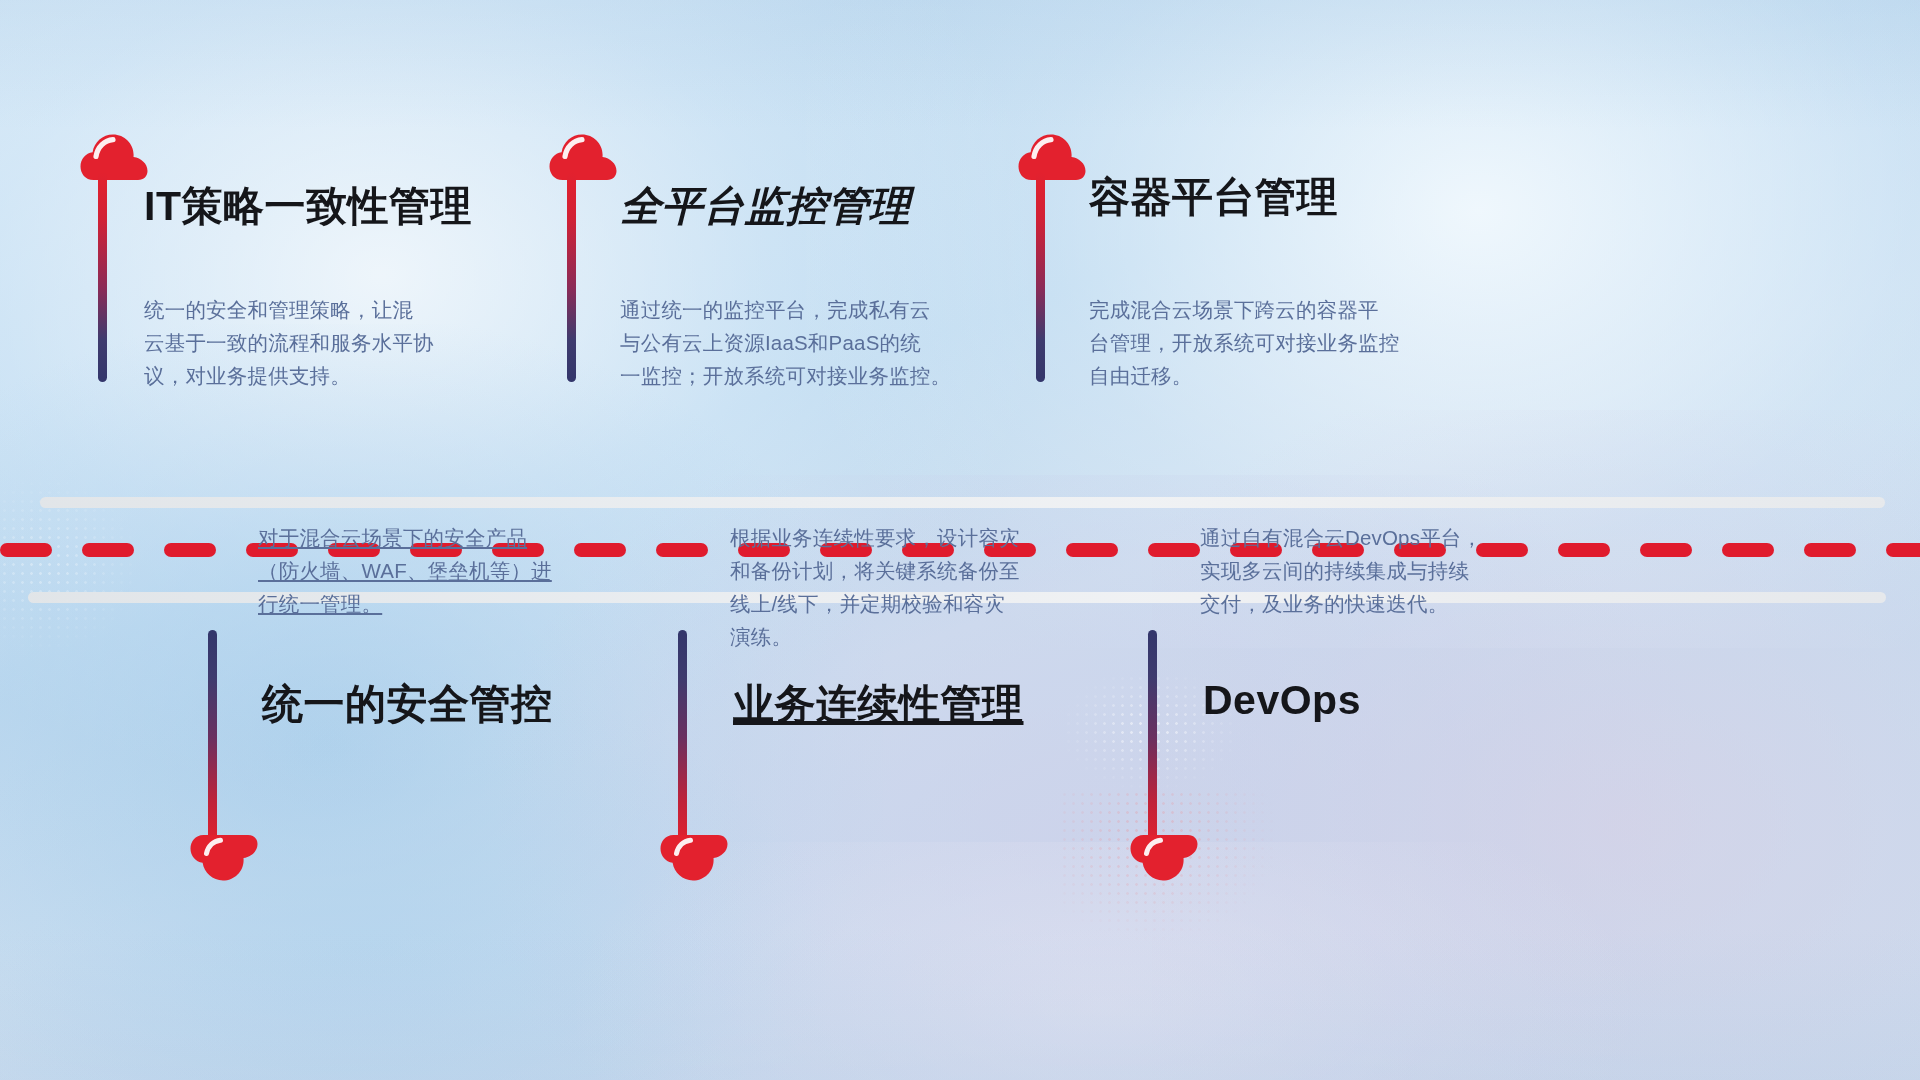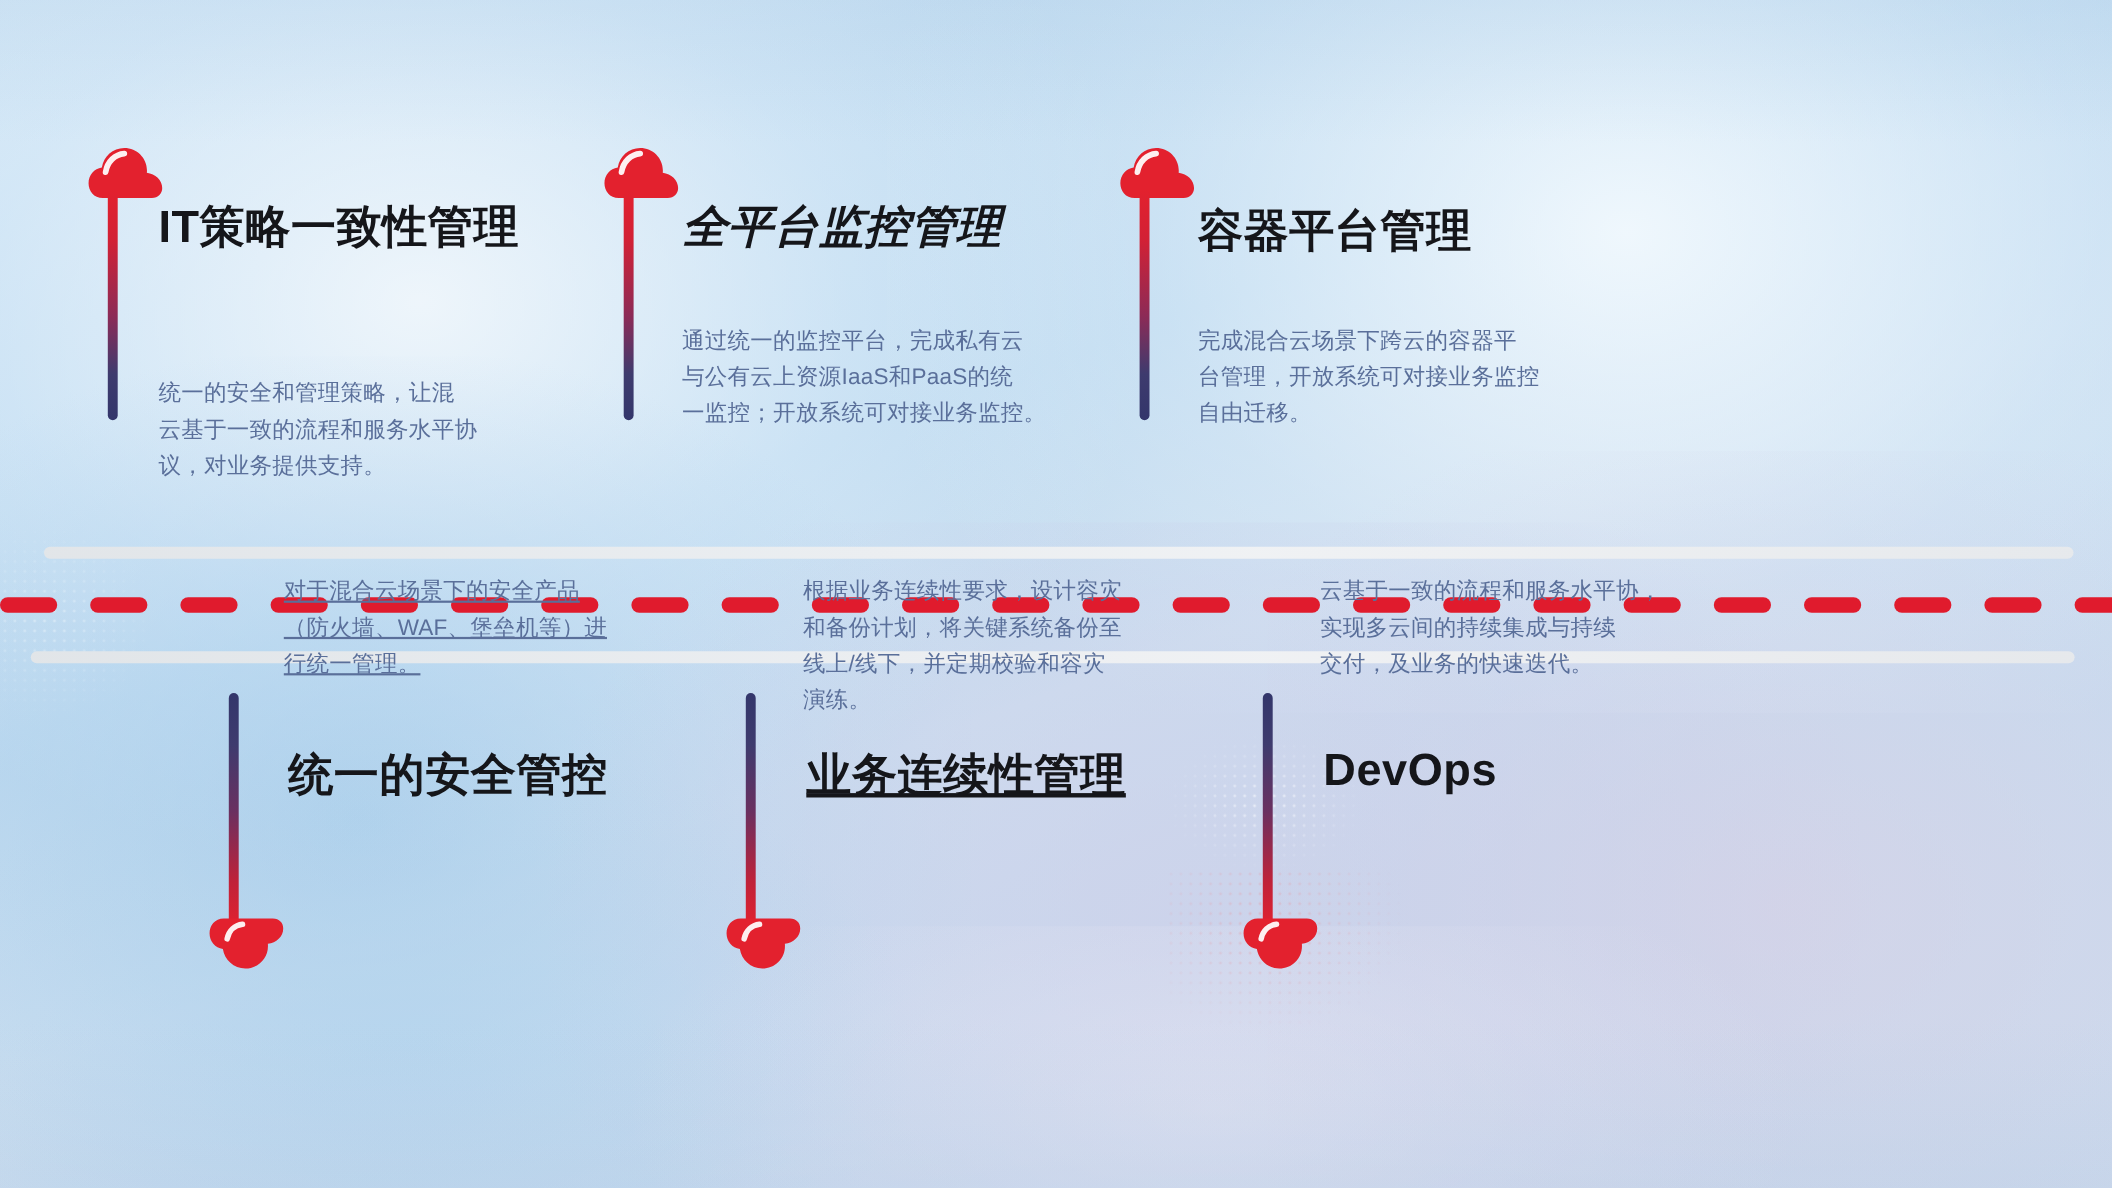--- a/index.html
+++ b/index.html
@@ -131,21 +131,21 @@
 
 <div class="col">
   <div class="cloud" style="left:80px; top:130px;">
     <svg viewBox="0 0 68 52" width="68" height="52" aria-hidden="true">
       <path d="M13.5 50 C5.2 50 0.5 43.5 0.5 36.5 C0.5 29.0 5.6 23.2 12.6 22.2 C14.2 12.2 22.6 4.5 33.0 4.5 C44.4 4.5 53.6 13.6 53.6 24.8 C53.6 25.6 53.6 26.3 53.5 27.0 C61.2 28.1 67.5 33.6 67.5 41.0 C67.5 46.0 63.9 50 58.0 50 Z" fill="#E3212E"></path>
       <path d="M16.0 26.5 C17.5 16.9 24.7 10.2 33.0 9.6" stroke="#ffffff" stroke-width="5.2" stroke-linecap="round" fill="none" opacity="0.93"></path>
     </svg>
   </div>
   <div class="stem down" style="left:98px; top:172px; height:210px;"></div>
   <div class="col-title" style="left:144px; top:179px;">IT策略一致性管理</div>
-  <div class="col-desc" style="left:144px; top:293px; width:366px;margin-top:48px;">统一的安全和管理策略，让混
+  <div class="col-desc" style="left:144px; top:293px; width:366px;">统一的安全和管理策略，让混
 云基于一致的流程和服务水平协
 议，对业务提供支持。</div>
 </div>
 
 <div class="col">
   <div class="cloud" style="left:549px; top:130px;">
     <svg viewBox="0 0 68 52" width="68" height="52" aria-hidden="true">
       <path d="M13.5 50 C5.2 50 0.5 43.5 0.5 36.5 C0.5 29.0 5.6 23.2 12.6 22.2 C14.2 12.2 22.6 4.5 33.0 4.5 C44.4 4.5 53.6 13.6 53.6 24.8 C53.6 25.6 53.6 26.3 53.5 27.0 C61.2 28.1 67.5 33.6 67.5 41.0 C67.5 46.0 63.9 50 58.0 50 Z" fill="#E3212E"></path>
       <path d="M16.0 26.5 C17.5 16.9 24.7 10.2 33.0 9.6" stroke="#ffffff" stroke-width="5.2" stroke-linecap="round" fill="none" opacity="0.93"></path>
     </svg>
@@ -158,21 +158,21 @@
 </div>
 
 <div class="col">
   <div class="cloud" style="left:1018px; top:130px;">
     <svg viewBox="0 0 68 52" width="68" height="52" aria-hidden="true">
       <path d="M13.5 50 C5.2 50 0.5 43.5 0.5 36.5 C0.5 29.0 5.6 23.2 12.6 22.2 C14.2 12.2 22.6 4.5 33.0 4.5 C44.4 4.5 53.6 13.6 53.6 24.8 C53.6 25.6 53.6 26.3 53.5 27.0 C61.2 28.1 67.5 33.6 67.5 41.0 C67.5 46.0 63.9 50 58.0 50 Z" fill="#E3212E"></path>
       <path d="M16.0 26.5 C17.5 16.9 24.7 10.2 33.0 9.6" stroke="#ffffff" stroke-width="5.2" stroke-linecap="round" fill="none" opacity="0.93"></path>
     </svg>
   </div>
   <div class="stem down" style="left:1036px; top:172px; height:210px;"></div>
-  <div class="col-title" style="left:1089px; top:183px;">容器平台管理</div>
+  <div class="col-title" style="left:1089px; top:170px;">容器平台管理</div>
   <div class="col-desc" style="left:1089px; top:293px; width:370px;">完成混合云场景下跨云的容器平
 台管理，开放系统可对接业务监控
 自由迁移。</div>
 </div>
 
 <div id="divider">
   <div class="rail top"></div>
   <div class="dashline">
       <div class="dash"></div>
       <div class="dash"></div>
@@ -238,17 +238,17 @@
 <div class="col">
   <div class="stem up" style="left:1148px; top:630px; height:215px;"></div>
   <div class="cloud" style="left:1130px; top:833px;">
     <svg viewBox="0 0 68 52" width="68" height="52" aria-hidden="true">
       <g transform="translate(0,52) scale(1,-1)">
         <path d="M13.5 50 C5.2 50 0.5 43.5 0.5 36.5 C0.5 29.0 5.6 23.2 12.6 22.2 C14.2 12.2 22.6 4.5 33.0 4.5 C44.4 4.5 53.6 13.6 53.6 24.8 C53.6 25.6 53.6 26.3 53.5 27.0 C61.2 28.1 67.5 33.6 67.5 41.0 C67.5 46.0 63.9 50 58.0 50 Z" fill="#E3212E"></path>
       </g>
       <path d="M16.5 20.5 C18.0 13.0 23.5 8.0 30.5 7.2" stroke="#ffffff" stroke-width="5.0" stroke-linecap="round" fill="none" opacity="0.93"></path>
     </svg>
   </div>
-  <div class="col-desc" style="left:1200px; top:521px; width:360px;">云基于一致的流程和服务水平协，
+  <div class="col-desc" style="left:1200px; top:521px; width:360px;">通过自有混合云DevOps平台，
 实现多云间的持续集成与持续
 交付，及业务的快速迭代。</div>
   <div class="col-title" style="left:1203px; top:677px;">DevOps</div>
 </div>
 
 </body></html>

